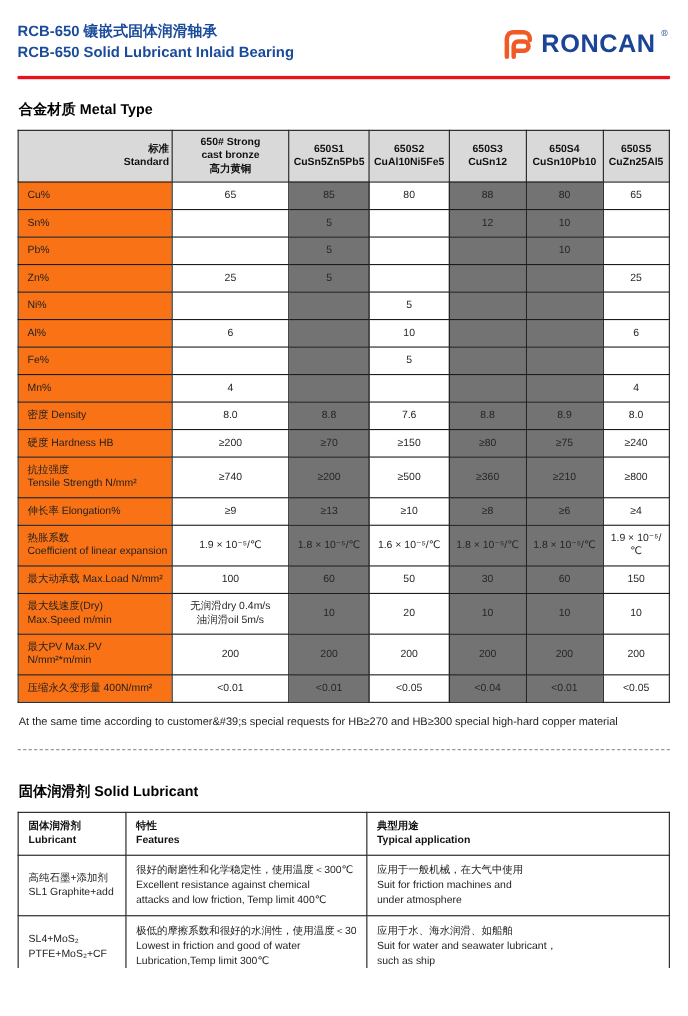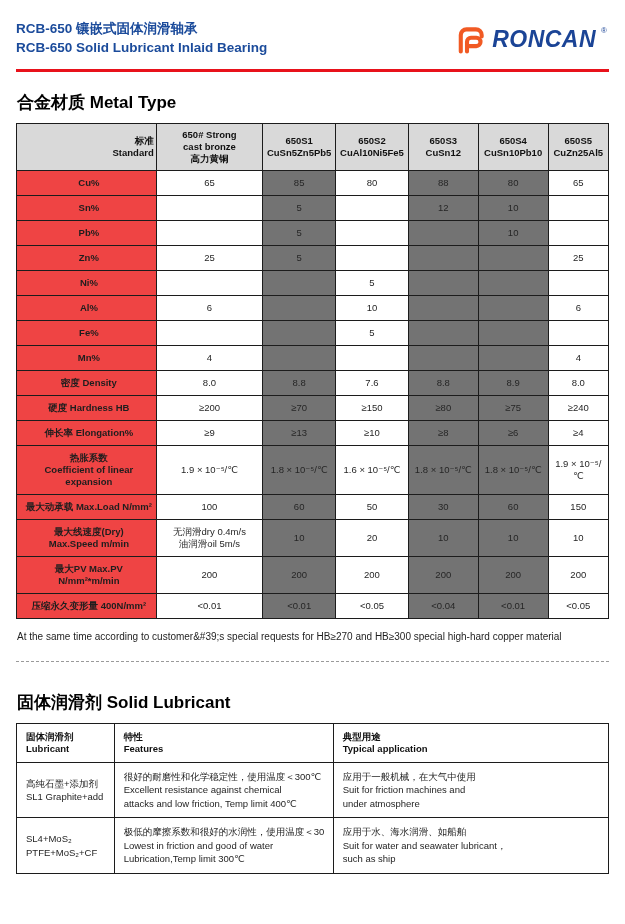--- a/index.html
+++ b/index.html
@@ -5,38 +5,38 @@
   html,body{margin:0;padding:0;background:#ffffff;}
   body{font-family:"Liberation Sans","DejaVu Sans",sans-serif;color:#111;}
   .page{width:625px;height:880px;box-sizing:border-box;padding:18px 16px 0 16px;
         background:#fff;overflow:hidden;position:relative;}
 
   
   .page-header{display:flex;justify-content:space-between;align-items:flex-start;}
   .doc-titles{padding-top:2px;}
   .doc-title{color:#1b4b9b;font-weight:bold;font-size:13.5px;line-height:1.4;}
   .logo{display:flex;align-items:flex-start;gap:5px;margin-top:6px;margin-right:2px;}
-  .logo-text{color:#1b4496;font-size:23px;font-weight:bold;letter-spacing:.5px;line-height:30px;font-style:italic;}
+  .logo-text{color:#1b4496;font-size:23px;font-weight:bold;letter-spacing:.5px;line-height:30px;}
   .logo-reg{color:#1b4496;font-size:8px;line-height:10px;margin-top:2px;}
   .red-rule{height:3px;background:#e8121b;margin-top:11px;}
 
   
-  .section-heading{font-size:17px;font-weight:bold;color:#000;margin:17px 0 9px 1px;}
+  .section-heading{font-size:13px;font-weight:bold;color:#000;margin:17px 0 9px 1px;}
   .metal-heading{margin-top:19px;}
   .lub-heading{margin-top:29px;}
 
   
   table{border-collapse:collapse;width:100%;table-layout:fixed;}
   th,td{border:1px solid #1c1c1c;font-size:9.5px;line-height:12px;
         padding:6px 3px;vertical-align:middle;word-wrap:break-word;}
   td{text-align:center;color:#262626;}
 
   .metal thead th{background:#d9d9d9;font-weight:bold;text-align:center;padding:5px 2px;}
   .metal thead th.label-h{text-align:right;padding-left:8px;}
-  .metal tbody th.label{background:#ef4444;font-weight:bold;text-align:center;
+  .metal tbody th.label{background:#f97316;font-weight:normal;text-align:left;
         padding-left:8px;color:#1e1e1e;}
   .metal td.shade{background:#737373;}
 
   .lub thead th{background:#fff;font-weight:bold;text-align:left;padding:7px 9px;}
   .lub td{text-align:left;padding:7px 9px;color:#1e1e1e;line-height:13.5px;}
   .lub td div{white-space:nowrap;overflow:hidden;}
 
   
   .footnote{font-size:10px;line-height:14px;color:#1e1e1e;margin:11px 0 0 1px;}
   .dashed-rule{border-top:1.5px dashed #9a9a9a;margin:17px 0 0 0;}
@@ -339,20 +339,44 @@
           </td>
           <td class="shade">
             <div>≥75</div>
           </td>
           <td>
             <div>≥240</div>
           </td>
         </tr>
         <tr>
           <th class="label">
+            <div>抗拉强度</div>
+            <div>Tensile Strength N/mm²</div>
+          </th>
+          <td>
+            <div>≥740</div>
+          </td>
+          <td class="shade">
+            <div>≥200</div>
+          </td>
+          <td>
+            <div>≥500</div>
+          </td>
+          <td class="shade">
+            <div>≥360</div>
+          </td>
+          <td class="shade">
+            <div>≥210</div>
+          </td>
+          <td>
+            <div>≥800</div>
+          </td>
+        </tr>
+        <tr>
+          <th class="label">
             <div>伸长率 Elongation%</div>
           </th>
           <td>
             <div>≥9</div>
           </td>
           <td class="shade">
             <div>≥13</div>
           </td>
           <td>
             <div>≥10</div>

